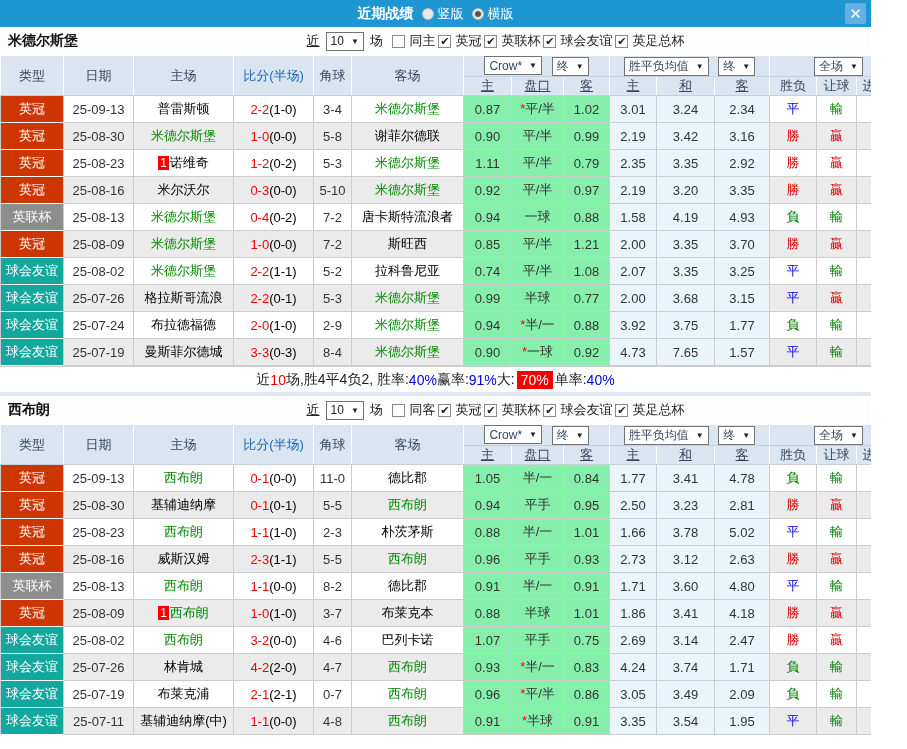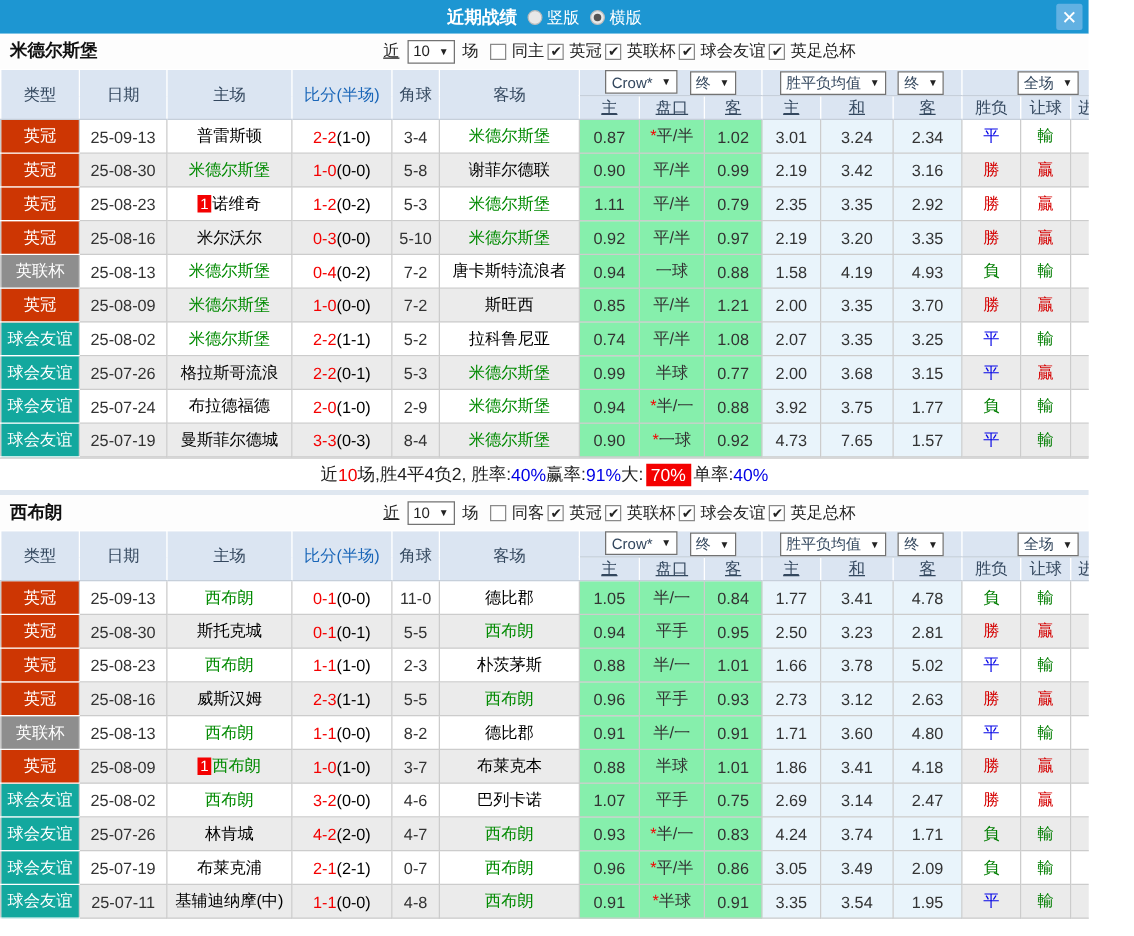--- a/index.html
+++ b/index.html
@@ -455,21 +455,21 @@
           <td class="c-blue">1.77</td>
           <td class="c-blue">3.41</td>
           <td class="c-blue">4.78</td>
           <td style="color: rgb(0, 125, 0);">負</td>
           <td style="color: rgb(0, 125, 0);">輸</td>
           <td style="color: rgb(0, 125, 0);">小</td>
         </tr>
         <tr class="even">
           <td class="c-league" style="background: rgb(205, 54, 3);">英冠</td>
           <td>25-08-30</td>
-          <td><span class="plain-team">斯托克城</span></td>
+          <td><span class="plain-team">基辅迪纳摩</span></td>
           <td><span class="ft">0-1</span><span class="ht">(0-1)</span></td>
           <td>5-5</td>
           <td><span class="focus-team">西布朗</span></td>
           <td class="c-cream">0.94</td>
           <td class="c-cream"><span>平手</span></td>
           <td class="c-cream">0.95</td>
           <td class="c-blue">2.50</td>
           <td class="c-blue">3.23</td>
           <td class="c-blue">2.81</td>
           <td style="color: rgb(213, 0, 0);">勝</td>

